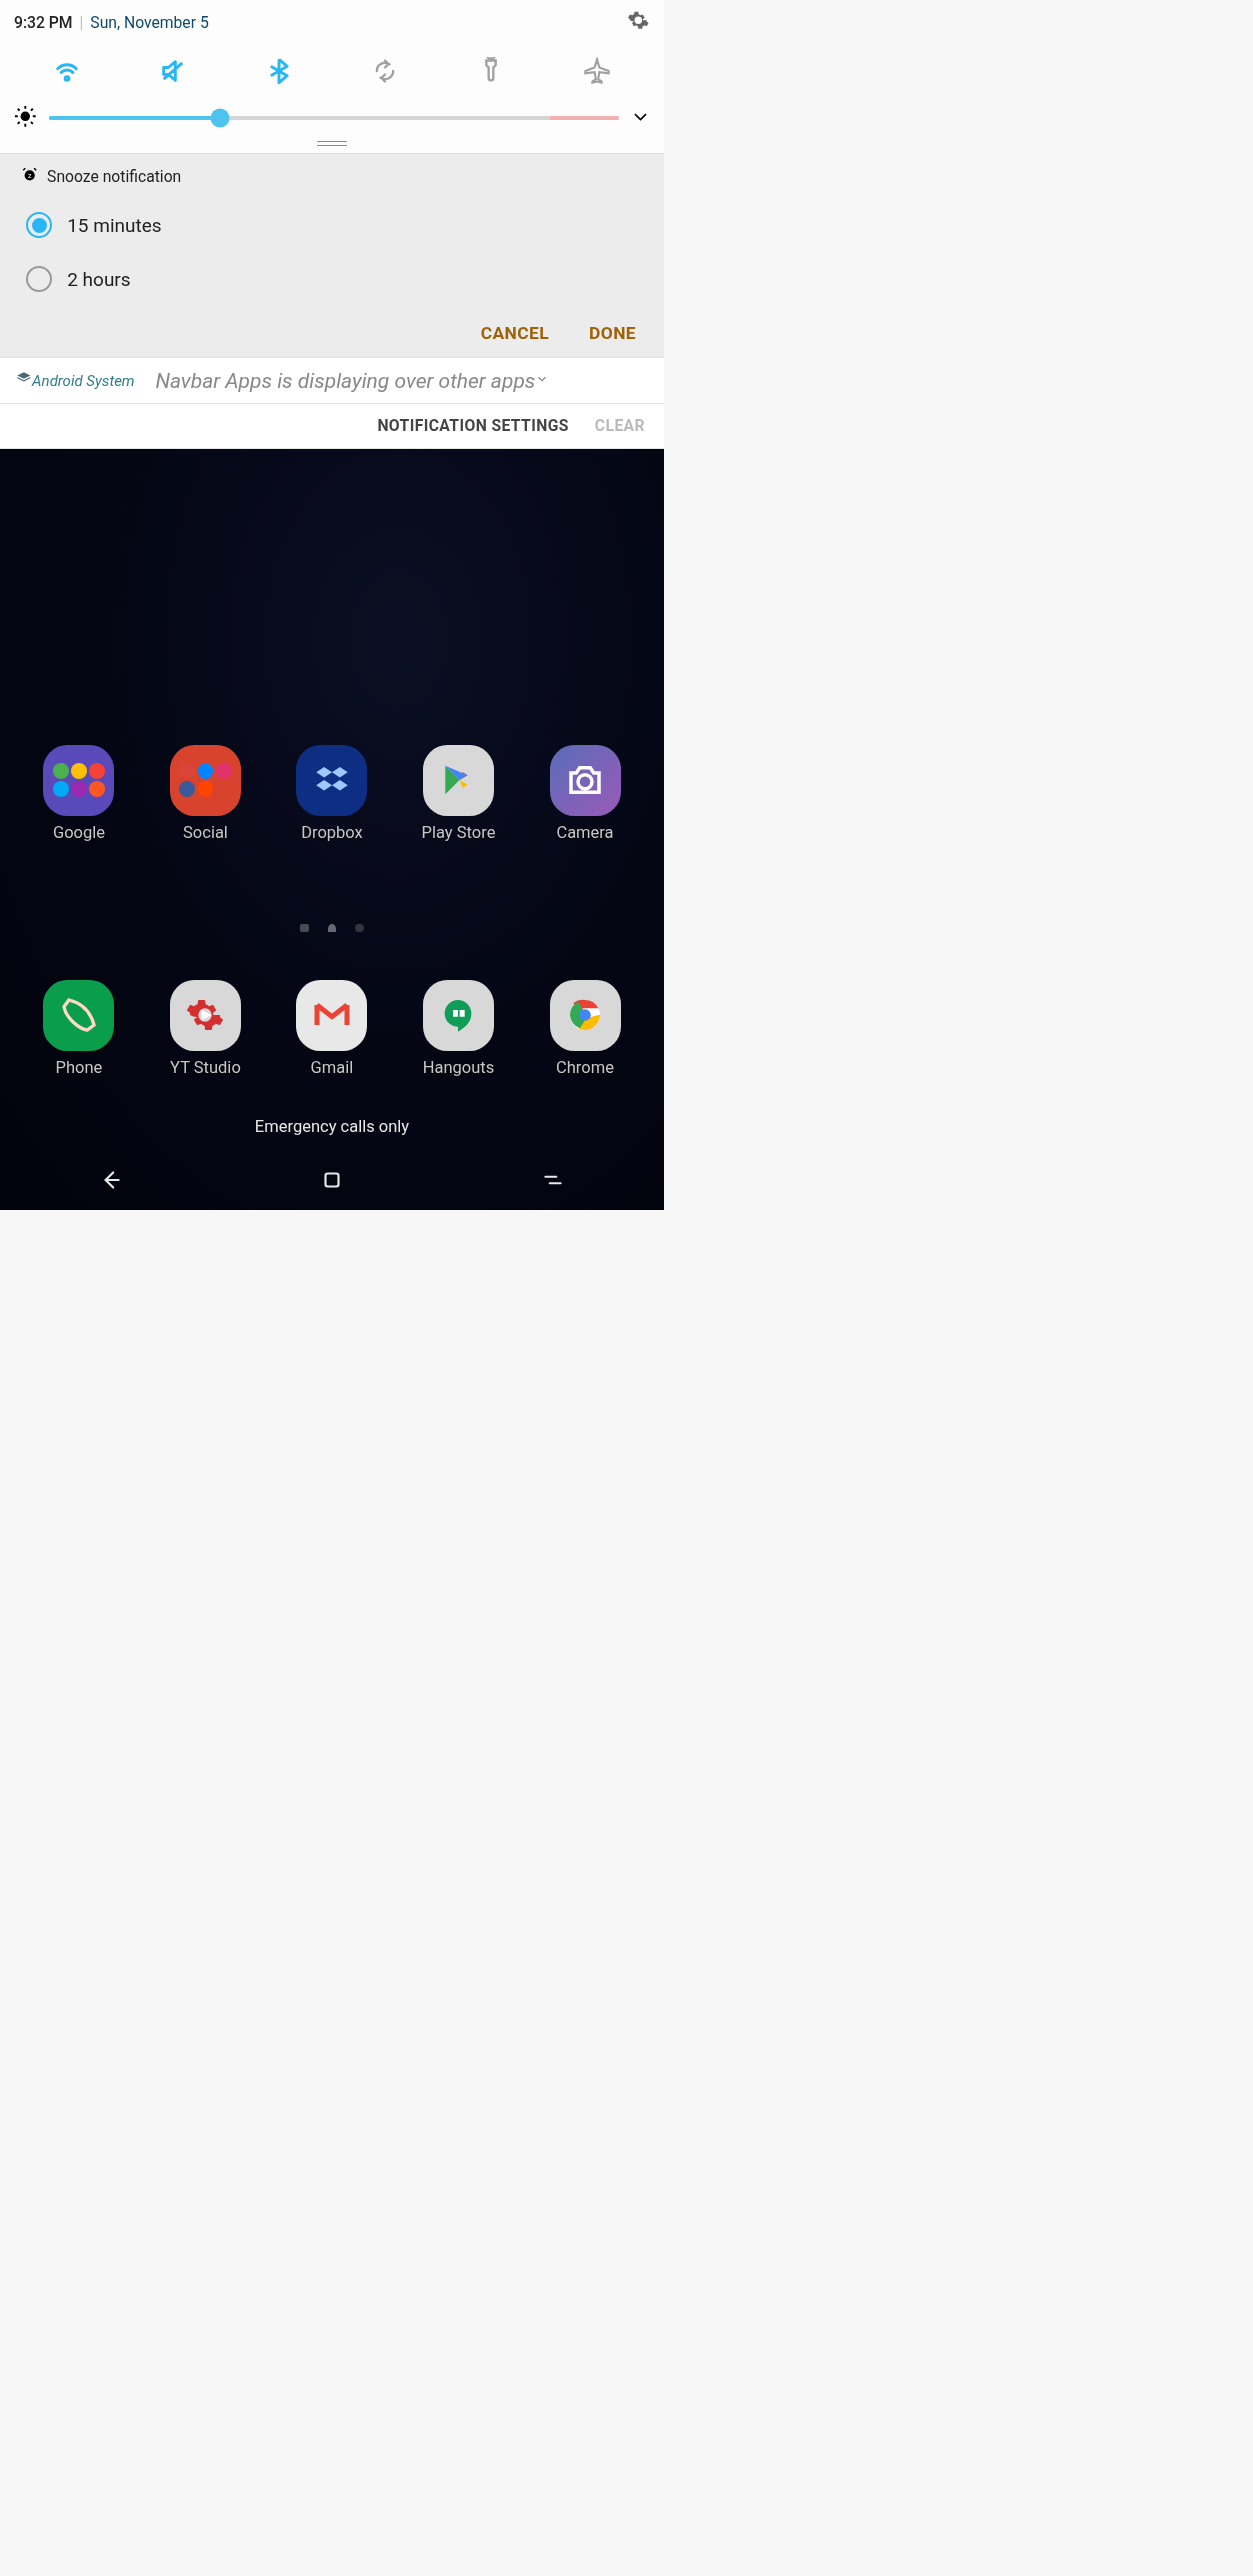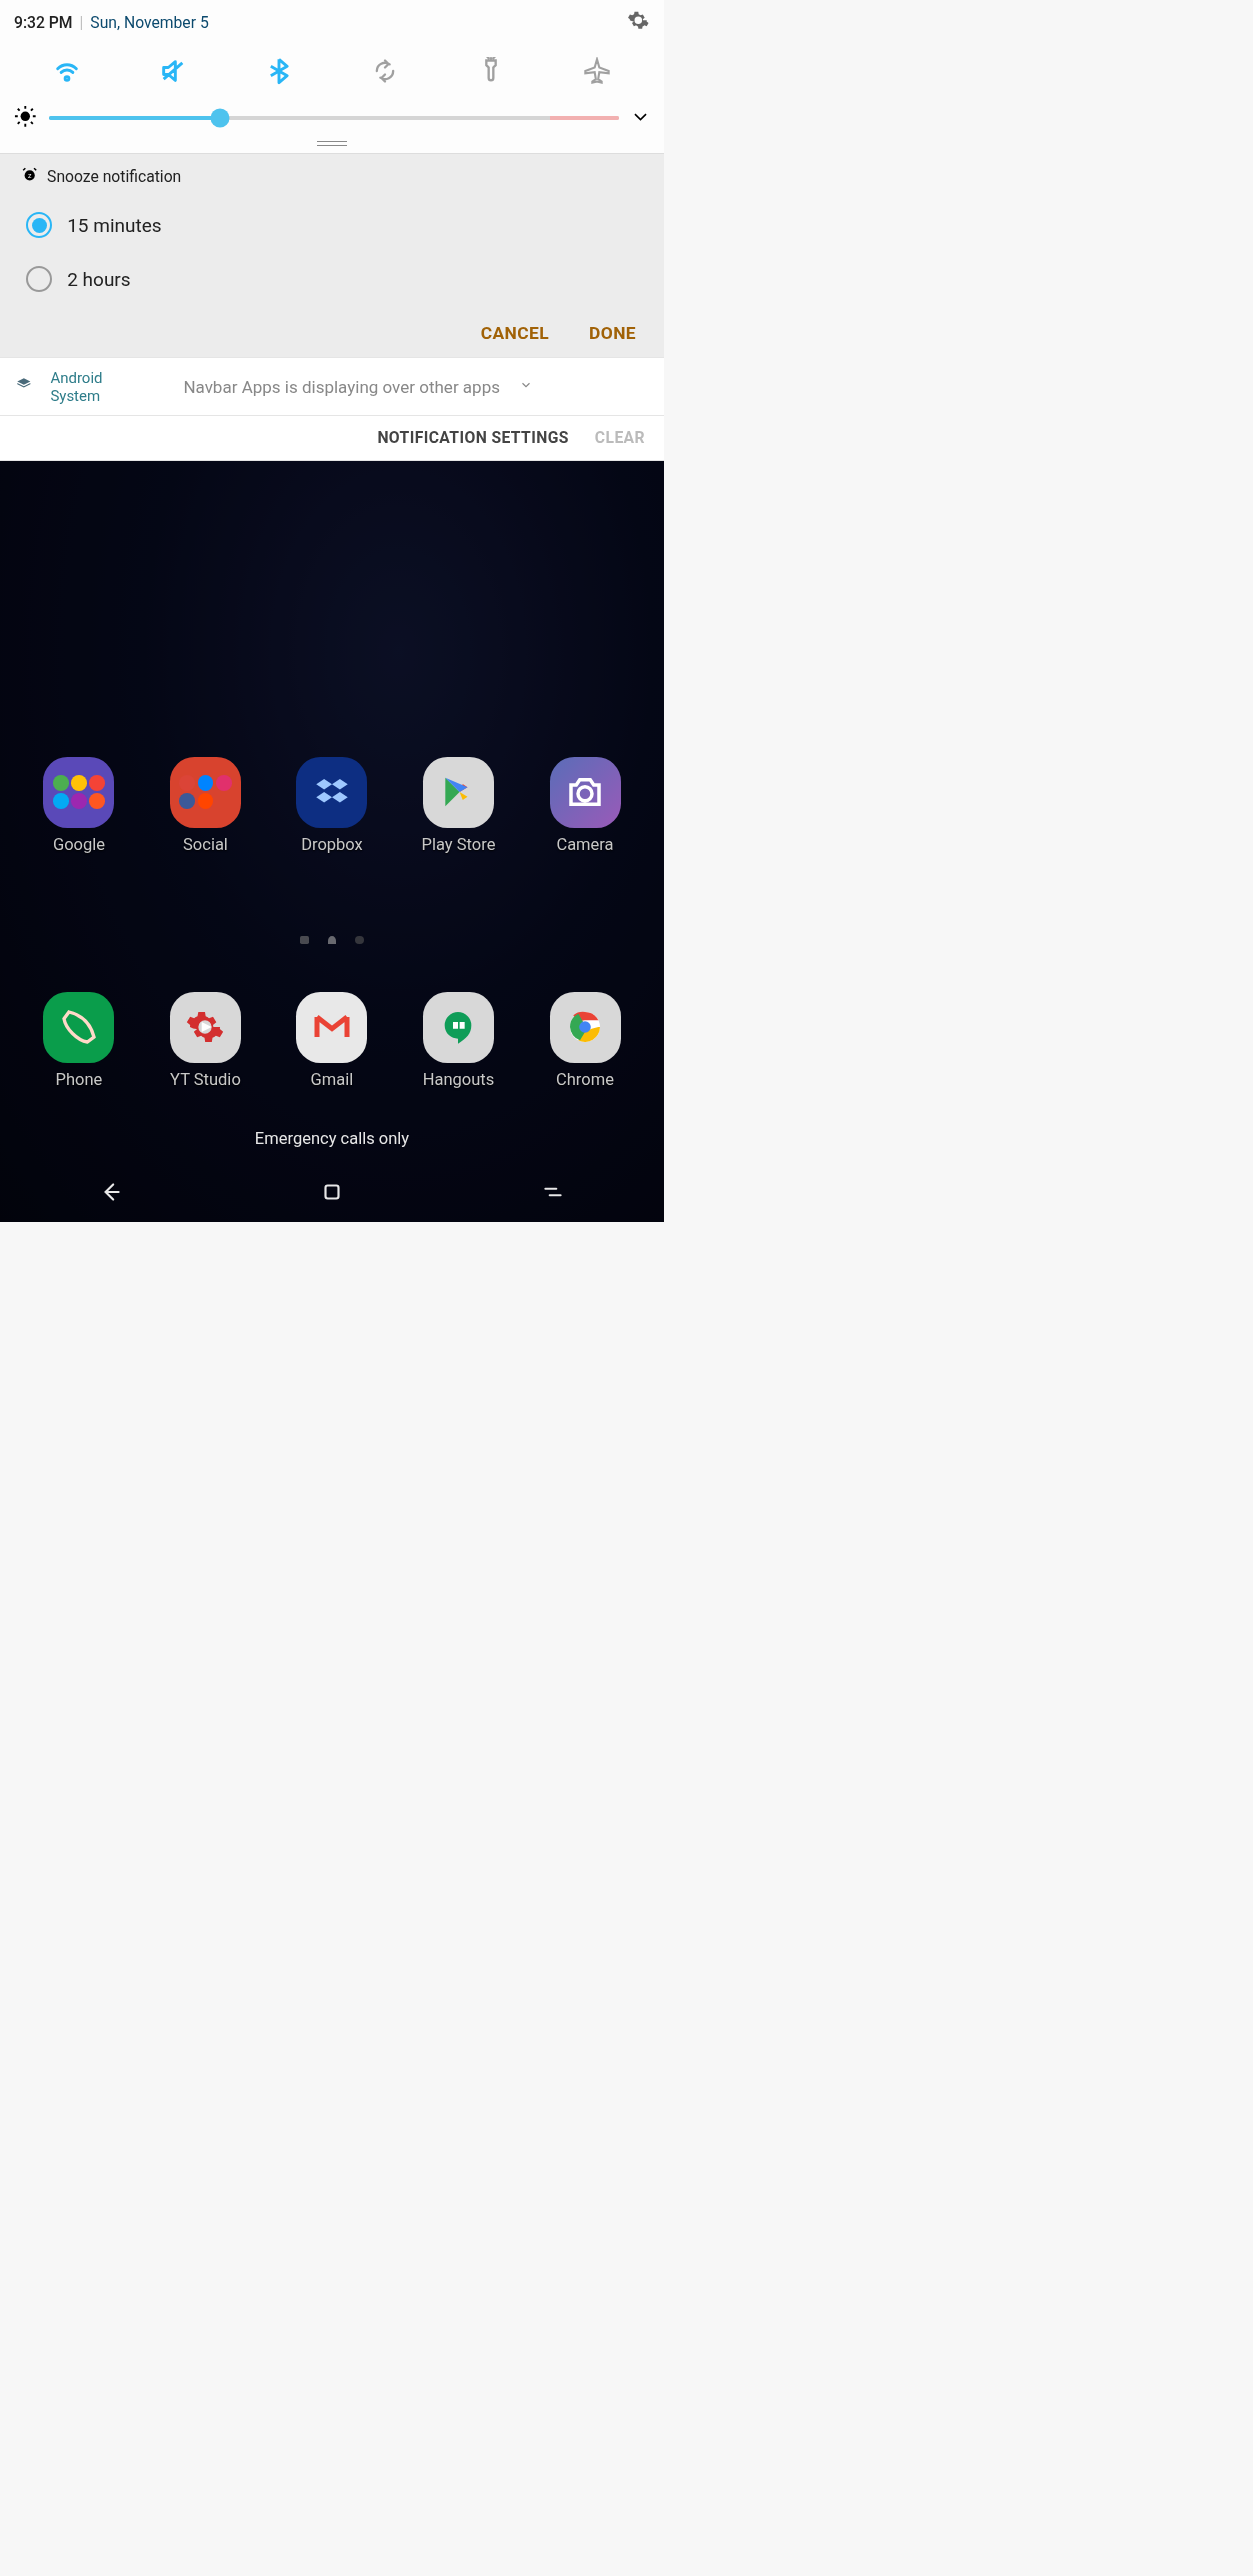--- a/index.html
+++ b/index.html
@@ -82,26 +82,26 @@
   .radio.selected::after {
     content:""; position:absolute; inset:3.5px; background:#29b6f6; border-radius:50%;
   }
   .radio-label { font-size:19px; color:#222; }
 
   .snooze-actions { display:flex; justify-content:flex-end; gap:40px; padding:17.4px 7px 14px 0;}
   .snooze-actions span { font-size:17.4px; font-weight:700; color:#a16207; letter-spacing:0.4px;}
 
   
   .sys-row {
-    background:#fff; padding:10.4px 15.7px; display:flex; align-items:center; gap:19px;
-    border-top:0.9px solid #e5e5e5; border-bottom:0.9px solid #e5e5e5;
+    background:#fff; padding:10.4px 15.7px; display:flex; align-items:center; gap:0;
+    border-top:0.9px solid #e5e5e5; border-bottom:0.9px solid #e5e5e5;font-style:italic;
   }
   .sys-row .layers svg { width:15.7px; height:15.7px; fill:#4a6a7a;}
   .sys-row .app { color:#2f7d8a; font-size:15px;}
-  .sys-row .msg { color:#888; font-size:17px; margin-left:10px;}
+  .sys-row .msg { color:#888; font-size:21px; margin-left:20px;}
   .sys-row .mini-chev svg{width:14px;height:14px;stroke:#888;fill:none;stroke-width:2;}
 
   .footer-row {
     background:#fff; display:flex; justify-content:flex-end; gap:26px;
     padding:12.2px 19px; border-bottom:0.9px solid #e5e5e5;
   }
   .footer-row span { font-size:15.7px; font-weight:700; color:#444; letter-spacing:0.4px;}
   .footer-row span.faded { color:#bbb; }
 
   

